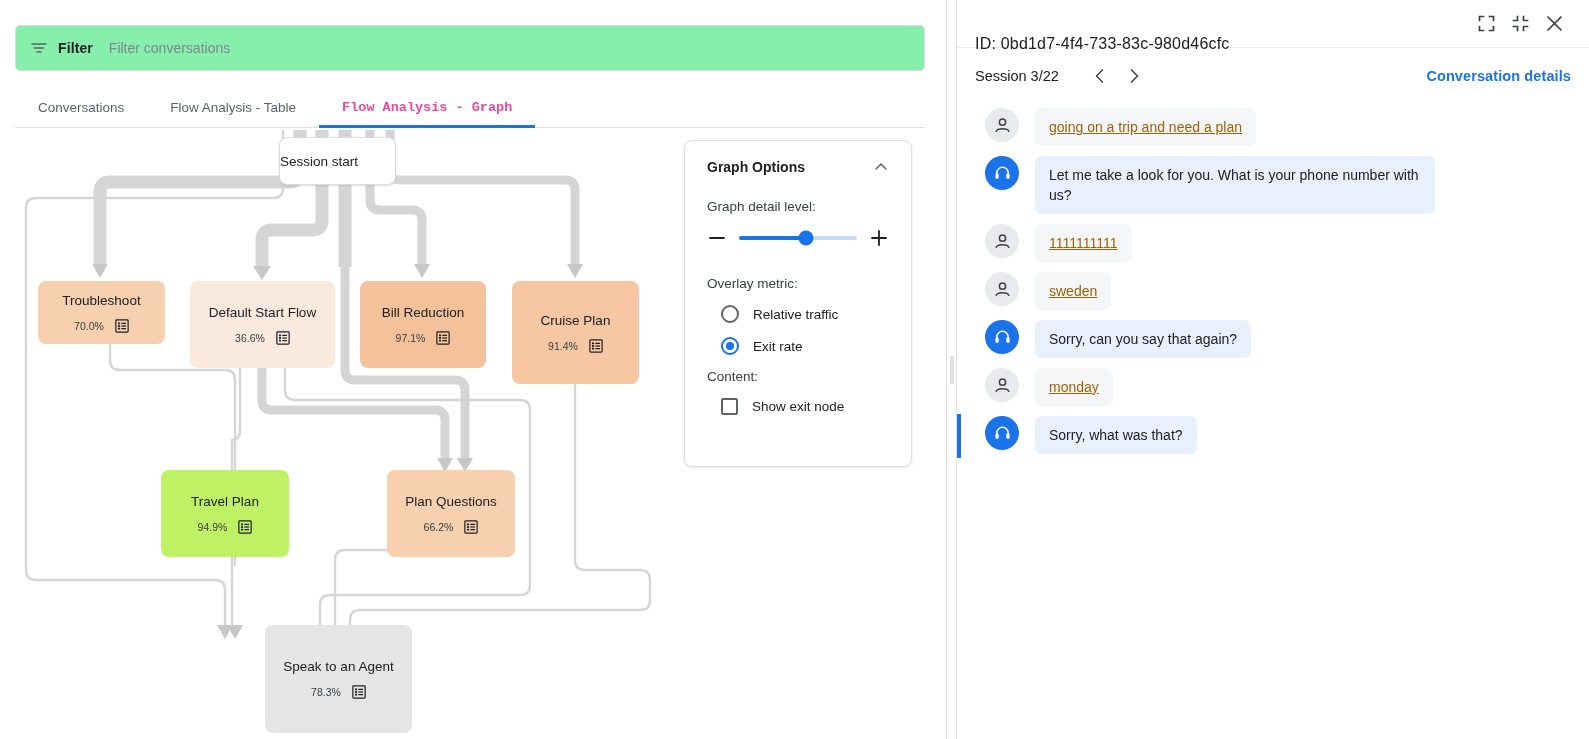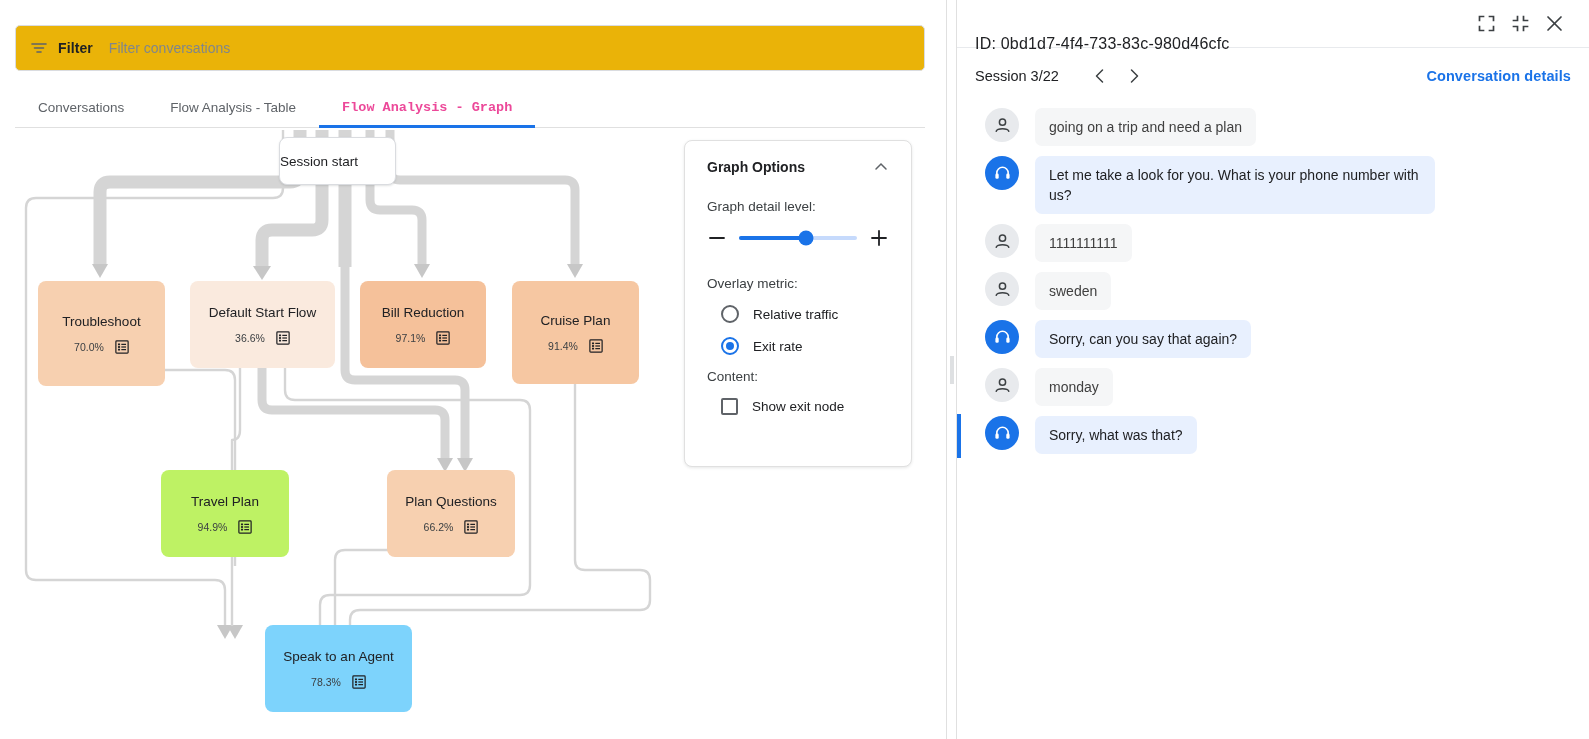--- a/index.html
+++ b/index.html
@@ -23,21 +23,21 @@
     overflow: hidden;
   }
 
   
   #filter-bar {
     position: absolute;
     left: 15px; top: 25px;
     width: 910px; height: 46px;
     border: 1px solid #dadce0;
     border-radius: 5px;
-    background: #eab308;
+    background: #86efac;
     display: flex; align-items: center;
     padding: 0 14px;
   }
   #filter-icon { width: 18px; height: 18px; margin-right: 10px; flex: 0 0 18px; }
   #filter-label {
     font-size: 14px; font-weight: bold; color: #202124; margin-right: 14px;
     letter-spacing: .1px;
   }
   #filter-input {
     border: none; outline: none; background: transparent;
@@ -246,21 +246,21 @@
     display: flex; align-items: center; justify-content: center;
   }
   .avatar.user { background: #e8eaed; }
   .avatar.agent { background: #1a73e8; }
   .bubble {
     border-radius: 7px;
     padding: 9px 14px;
     font-size: 14px; line-height: 20px;
     max-width: 400px;
   }
-  .bubble.user { background: #f5f6f7; color: #404040; }
+  .bubble.user { background: #f5f6f7; color: #a16207; text-decoration: underline; }
   .bubble.agent { background: #e8f0fe; color: #202124; }
 </style>
 </head>
 <body>
 
 <div id="app">
 
   <div id="left-pane">
 
     <div id="filter-bar">
@@ -324,21 +324,21 @@
 
           <path d="M285,238 L285,260 Q285,270 295,270 L520,270 Q530,270 530,280 L530,455 Q530,465 520,465 L330,465 Q320,465 320,475 L320,496" stroke-width="2.4"></path>
           <path d="M312,495 L328,495 L320,509 Z" fill="#c7c7c7" stroke="none"></path>
         </g>
       </svg>
 
       <div id="session-start-node" style="left:279px; top:7px; width:117px; height:48px;">
         <span>Session start</span>
       </div>
 
-      <div class="node" style="left:38px; top:151px; width:127px; height:105px; background:#f7d0b0;">
+      <div class="node" style="left:38px; top:151px; width:127px; height:63px; background:#f7d0b0;">
         <div class="node-title">Troubleshoot</div>
         <div class="node-meta">
           <span class="node-pct">70.0%</span>
           <svg class="node-icon" viewBox="0 0 16 16">
             <rect x="1" y="1" width="14" height="14" rx="1" fill="none" stroke="#202124" stroke-width="1.4"></rect>
             <rect x="3.4" y="4" width="2.4" height="2" fill="#202124"></rect>
             <rect x="3.4" y="7" width="2.4" height="2" fill="#202124"></rect>
             <rect x="3.4" y="10" width="2.4" height="2" fill="#202124"></rect>
             <rect x="7.2" y="4.3" width="5.4" height="1.4" fill="#202124"></rect>
             <rect x="7.2" y="7.3" width="5.4" height="1.4" fill="#202124"></rect>
@@ -420,21 +420,21 @@
             <rect x="3.4" y="4" width="2.4" height="2" fill="#202124"></rect>
             <rect x="3.4" y="7" width="2.4" height="2" fill="#202124"></rect>
             <rect x="3.4" y="10" width="2.4" height="2" fill="#202124"></rect>
             <rect x="7.2" y="4.3" width="5.4" height="1.4" fill="#202124"></rect>
             <rect x="7.2" y="7.3" width="5.4" height="1.4" fill="#202124"></rect>
             <rect x="7.2" y="10.3" width="5.4" height="1.4" fill="#202124"></rect>
           </svg>
         </div>
       </div>
 
-      <div class="node" style="left:265px; top:495px; width:147px; height:87px; background:#7dd3fc;">
+      <div class="node" style="left:265px; top:495px; width:147px; height:108px; background:#e5e5e5;">
         <div class="node-title">Speak to an Agent</div>
         <div class="node-meta">
           <span class="node-pct">78.3%</span>
           <svg class="node-icon" viewBox="0 0 16 16">
             <rect x="1" y="1" width="14" height="14" rx="1" fill="none" stroke="#202124" stroke-width="1.4"></rect>
             <rect x="3.4" y="4" width="2.4" height="2" fill="#202124"></rect>
             <rect x="3.4" y="7" width="2.4" height="2" fill="#202124"></rect>
             <rect x="3.4" y="10" width="2.4" height="2" fill="#202124"></rect>
             <rect x="7.2" y="4.3" width="5.4" height="1.4" fill="#202124"></rect>
             <rect x="7.2" y="7.3" width="5.4" height="1.4" fill="#202124"></rect>

